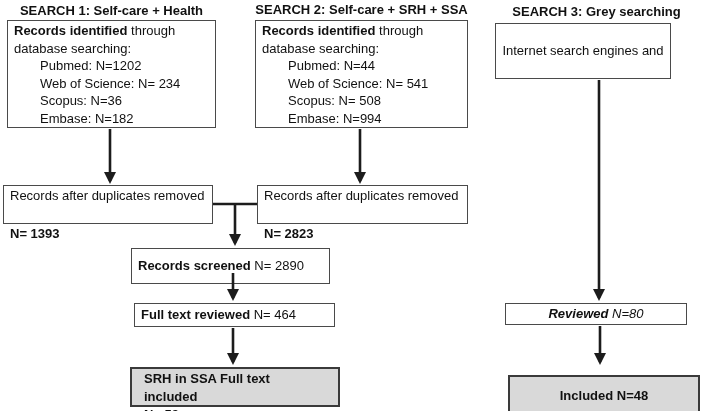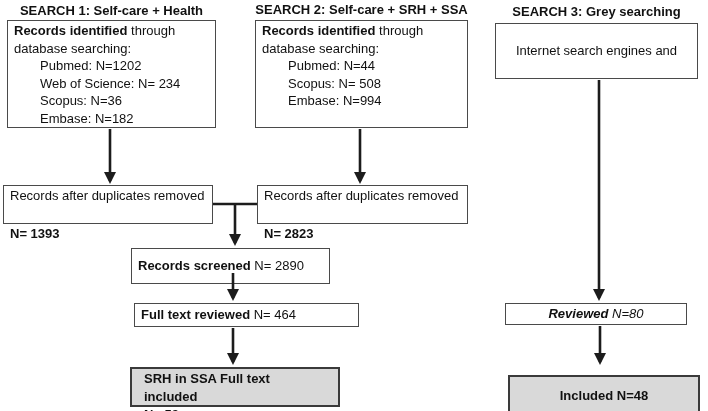--- a/index.html
+++ b/index.html
@@ -61,44 +61,45 @@
     <div class="indent">Pubmed: N=1202</div>
     <div class="indent">Web of Science: N= 234</div>
     <div class="indent">Scopus: N=36</div>
     <div class="indent">Embase: N=182</div>
   </div>
 
   <div class="box pad" style="left:255px; top:20px; width:213px; height:108px;">
     <div><b class="b">Records identified</b> <span>through</span></div>
     <div>database searching:</div>
     <div class="indent">Pubmed: N=44</div>
+    <div class="indent">Web of Science: N= 541</div>
     <div class="indent">Scopus: N= 508</div>
     <div class="indent">Embase: N=994</div>
   </div>
 
-  <div class="box hcenter" style="left:495px; top:23px; width:203px; height:56px;">
+  <div class="box hcenter" style="left:495px; top:23px; width:176px; height:56px;">
     <div>
       <div>Internet search engines and</div>
     </div>
   </div>
 
   <div class="box pad" style="left:3px; top:185px; width:210px; height:39px; line-height:18px;">
     <div>Records after duplicates removed</div>
     <div class="b">N= 1393</div>
   </div>
   <div class="box pad" style="left:257px; top:185px; width:211px; height:39px; line-height:18px;">
     <div>Records after duplicates removed</div>
     <div class="b">N= 2823</div>
   </div>
 
   <div class="box vcenter" style="left:131px; top:248px; width:199px; height:36px;">
     <div><b class="b">Records screened</b> <span>N= 2890</span></div>
   </div>
 
-  <div class="box vcenter" style="left:134px; top:303px; width:225px; height:24px;">
+  <div class="box vcenter" style="left:134px; top:303px; width:201px; height:24px;">
     <div><b class="b">Full text reviewed</b> <span>N= 464</span></div>
   </div>
 
   <div class="box grey" style="left:130px; top:367px; width:210px; height:40px; padding:1px 12px;">
     <div>SRH in SSA Full text included</div>
     <div>N= 59</div>
   </div>
 
   <div class="box hcenter" style="left:505px; top:303px; width:182px; height:22px;font-style:italic;">
     <div><b class="b">Reviewed</b> <span>N=80</span></div>

